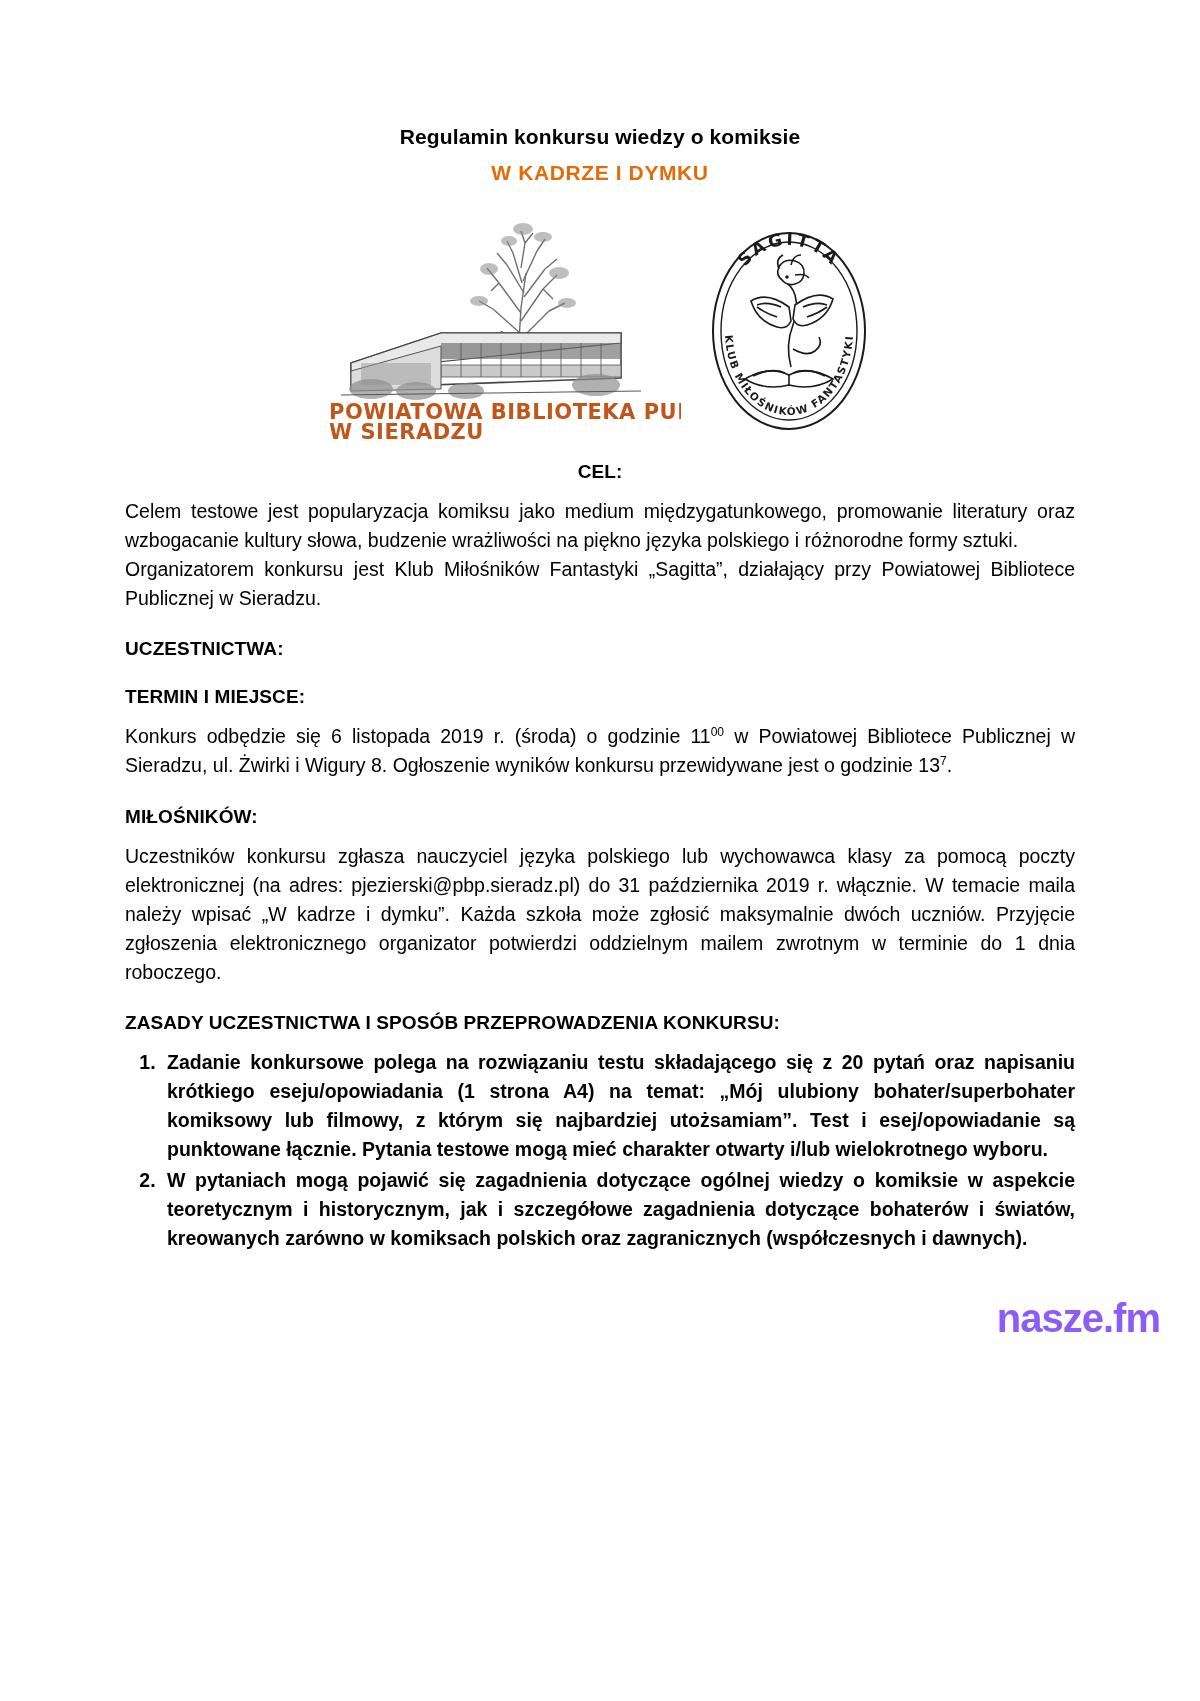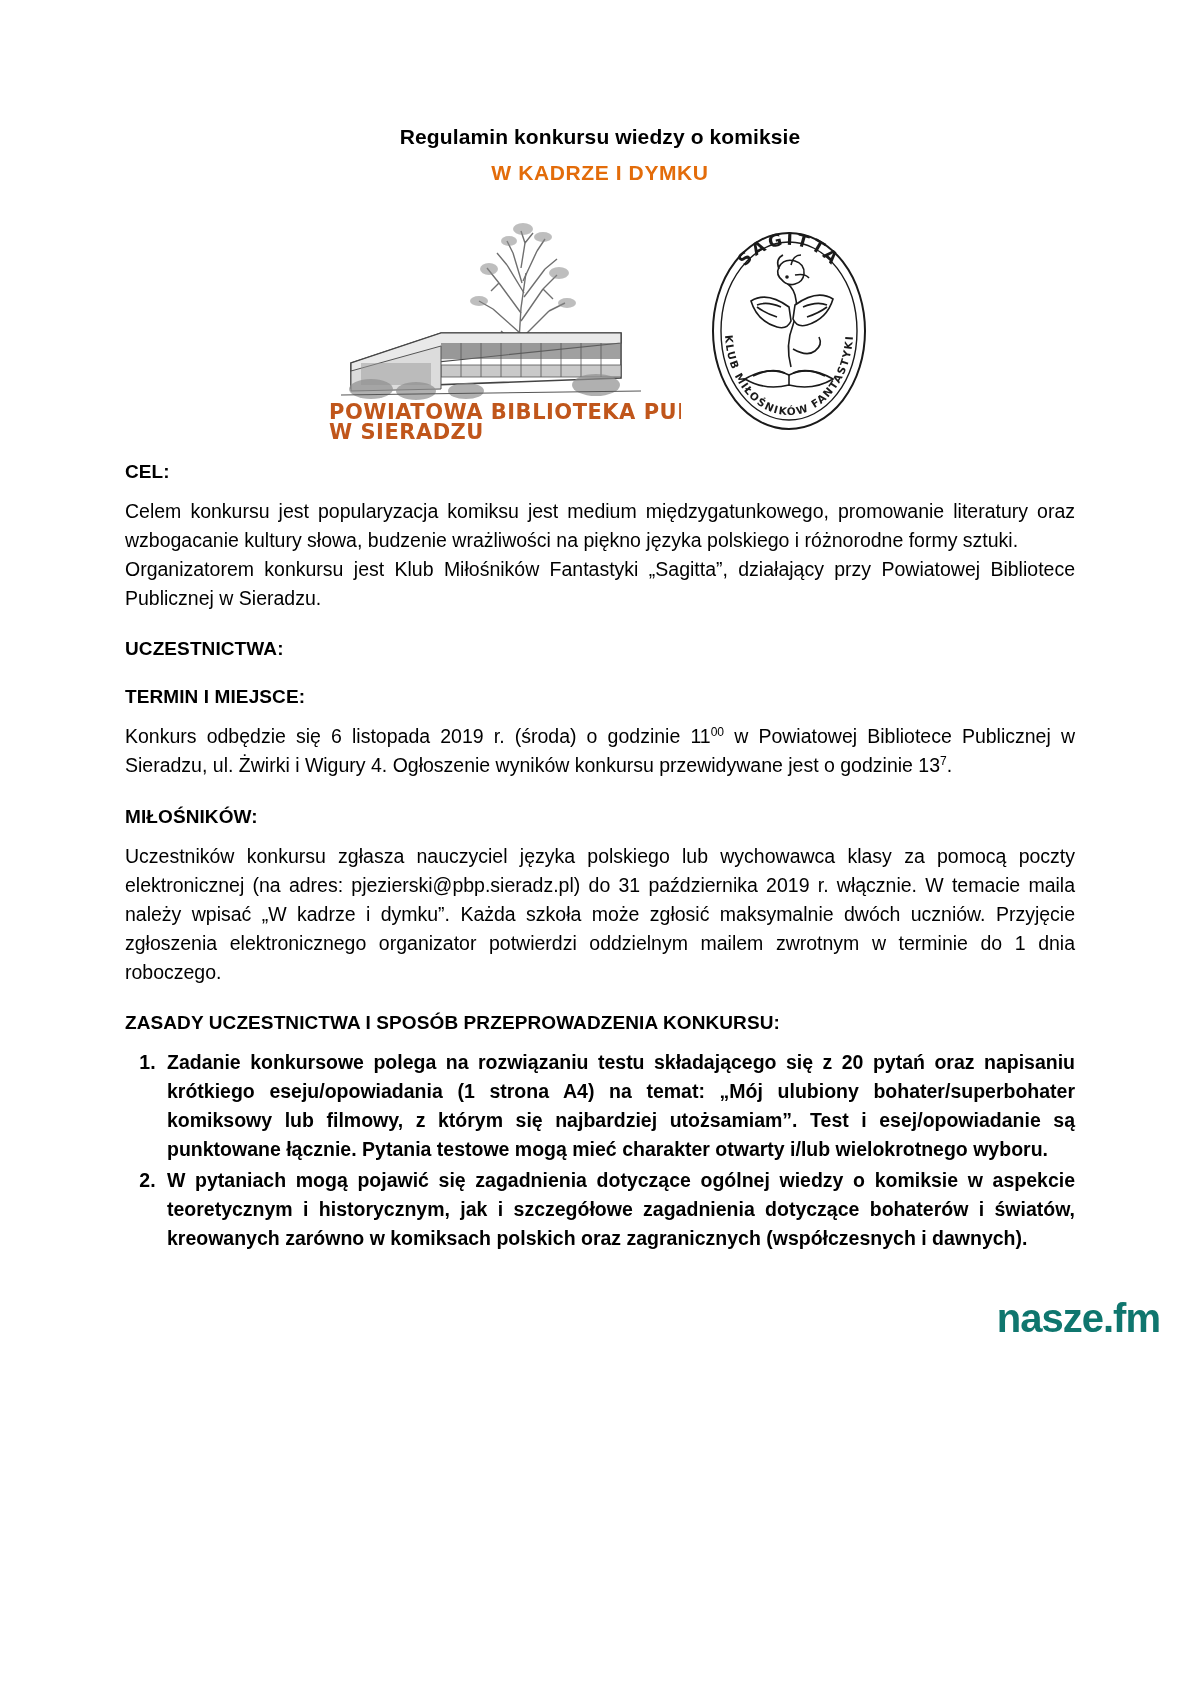--- a/index.html
+++ b/index.html
@@ -57,21 +57,21 @@
     height: 222px;
   }
   .logo-sagitta svg { display: block; }
 
   .section-head {
     font-size: 19px;
     font-weight: bold;
     margin: 26px 0 14px 0;
     letter-spacing: 0.1px;
   }
-  .section-head.first { margin-top: 20px; }
+  .section-head.first { margin-top: 20px; text-align: center; }
   p.body-text {
     font-size: 19.5px;
     line-height: 1.48;
     margin: 0 0 0 0;
     text-align: justify;
     text-justify: inter-word;
   }
   ol.rules {
     margin: 14px 0 0 0;
     padding-left: 36px;
@@ -89,21 +89,21 @@
     vertical-align: super;
     line-height: 0;
   }
   .watermark {
     position: absolute;
     right: 40px;
     bottom: 22px;
     font-size: 40px;
     font-weight: bold;
     letter-spacing: -1px;
-    color: #0f766e;
+    color: #8b5cf6;
     text-align: right;
   }
   .lib-caption-1 {
     font-size: 21px;
     fill: #C0561B;
     font-family: "DejaVu Sans", sans-serif;
     font-weight: bold;
     letter-spacing: 0.5px;
   }
   .sag-text {
@@ -210,28 +210,28 @@
           <path d="M90 88 q-22 -16 -38 -6 q6 20 26 26 q10 3 14 -6 z" fill="#ffffff"></path>
           <path d="M82 88 q-14 -6 -24 -2 M78 98 q-12 -4 -20 -10"></path>
           <path d="M94 130 q14 8 22 2 q8 -6 4 -14"></path>
         </g>
       </svg>
     </div>
 
   </div>
 
   <h3 class="section-head first">CEL:</h3>
-  <p class="body-text">Celem konkursu jest popularyzacja komiksu jest medium międzygatunkowego, promowanie literatury oraz wzbogacanie kultury słowa, budzenie wrażliwości na piękno języka polskiego i różnorodne formy sztuki.</p>
+  <p class="body-text">Celem testowe jest popularyzacja komiksu jako medium międzygatunkowego, promowanie literatury oraz wzbogacanie kultury słowa, budzenie wrażliwości na piękno języka polskiego i różnorodne formy sztuki.</p>
 
   <p class="body-text">Organizatorem konkursu jest Klub Miłośników Fantastyki „Sagitta”, działający przy Powiatowej Bibliotece Publicznej w Sieradzu.</p>
 
   <h3 class="section-head">UCZESTNICTWA:</h3>
 
   <h3 class="section-head">TERMIN I MIEJSCE:</h3>
-  <p class="body-text"><span>Konkurs odbędzie się 6 listopada 2019 r. (środa) o godzinie 11</span><sup>00</sup><span> w Powiatowej Bibliotece Publicznej w Sieradzu, ul. Żwirki i Wigury 4. Ogłoszenie wyników konkursu przewidywane jest o godzinie 13</span><sup>7</sup><span>.</span></p>
+  <p class="body-text"><span>Konkurs odbędzie się 6 listopada 2019 r. (środa) o godzinie 11</span><sup>00</sup><span> w Powiatowej Bibliotece Publicznej w Sieradzu, ul. Żwirki i Wigury 8. Ogłoszenie wyników konkursu przewidywane jest o godzinie 13</span><sup>7</sup><span>.</span></p>
 
   <h3 class="section-head">MIŁOŚNIKÓW:</h3>
   <p class="body-text">Uczestników konkursu zgłasza nauczyciel języka polskiego lub wychowawca klasy za pomocą poczty elektronicznej (na adres: pjezierski@pbp.sieradz.pl) do 31 października 2019 r. włącznie. W temacie maila należy wpisać „W kadrze i dymku”. Każda szkoła może zgłosić maksymalnie dwóch uczniów. Przyjęcie zgłoszenia elektronicznego organizator potwierdzi oddzielnym mailem zwrotnym w terminie do 1 dnia roboczego.</p>
 
   <h3 class="section-head">ZASADY UCZESTNICTWA I SPOSÓB PRZEPROWADZENIA KONKURSU:</h3>
   <ol class="rules">
     <li>Zadanie konkursowe polega na rozwiązaniu testu składającego się z 20 pytań oraz napisaniu krótkiego eseju/opowiadania (1 strona A4) na temat: „Mój ulubiony bohater/superbohater komiksowy lub filmowy, z którym się najbardziej utożsamiam”. Test i esej/opowiadanie są punktowane łącznie. Pytania testowe mogą mieć charakter otwarty i/lub wielokrotnego wyboru.</li>
     <li>W pytaniach mogą pojawić się zagadnienia dotyczące ogólnej wiedzy o komiksie w aspekcie teoretycznym i historycznym, jak i szczegółowe zagadnienia dotyczące bohaterów i światów, kreowanych zarówno w komiksach polskich oraz zagranicznych (współczesnych i dawnych).</li>
   </ol>
 

